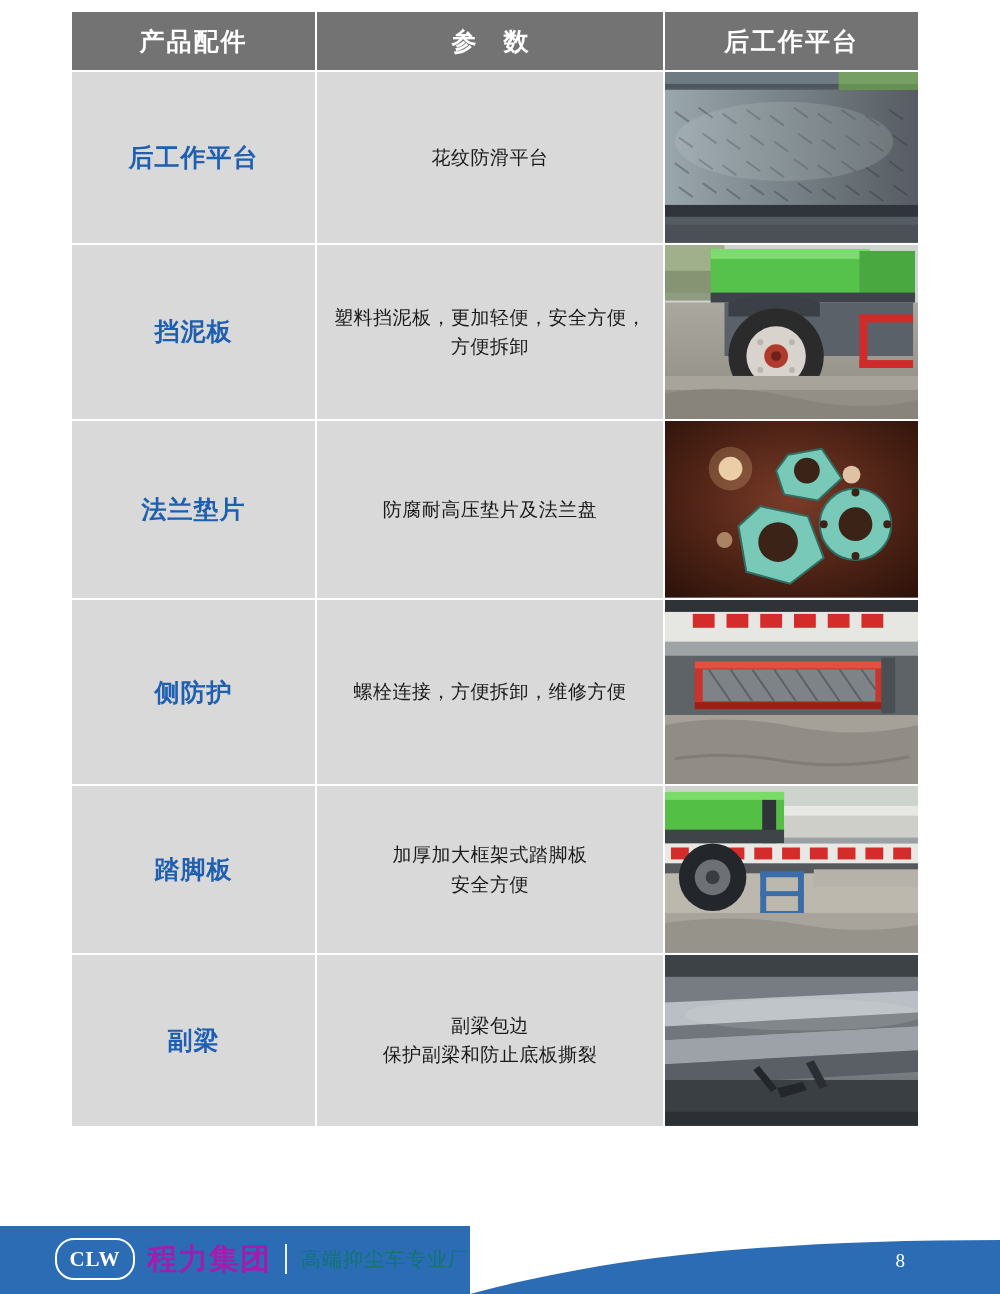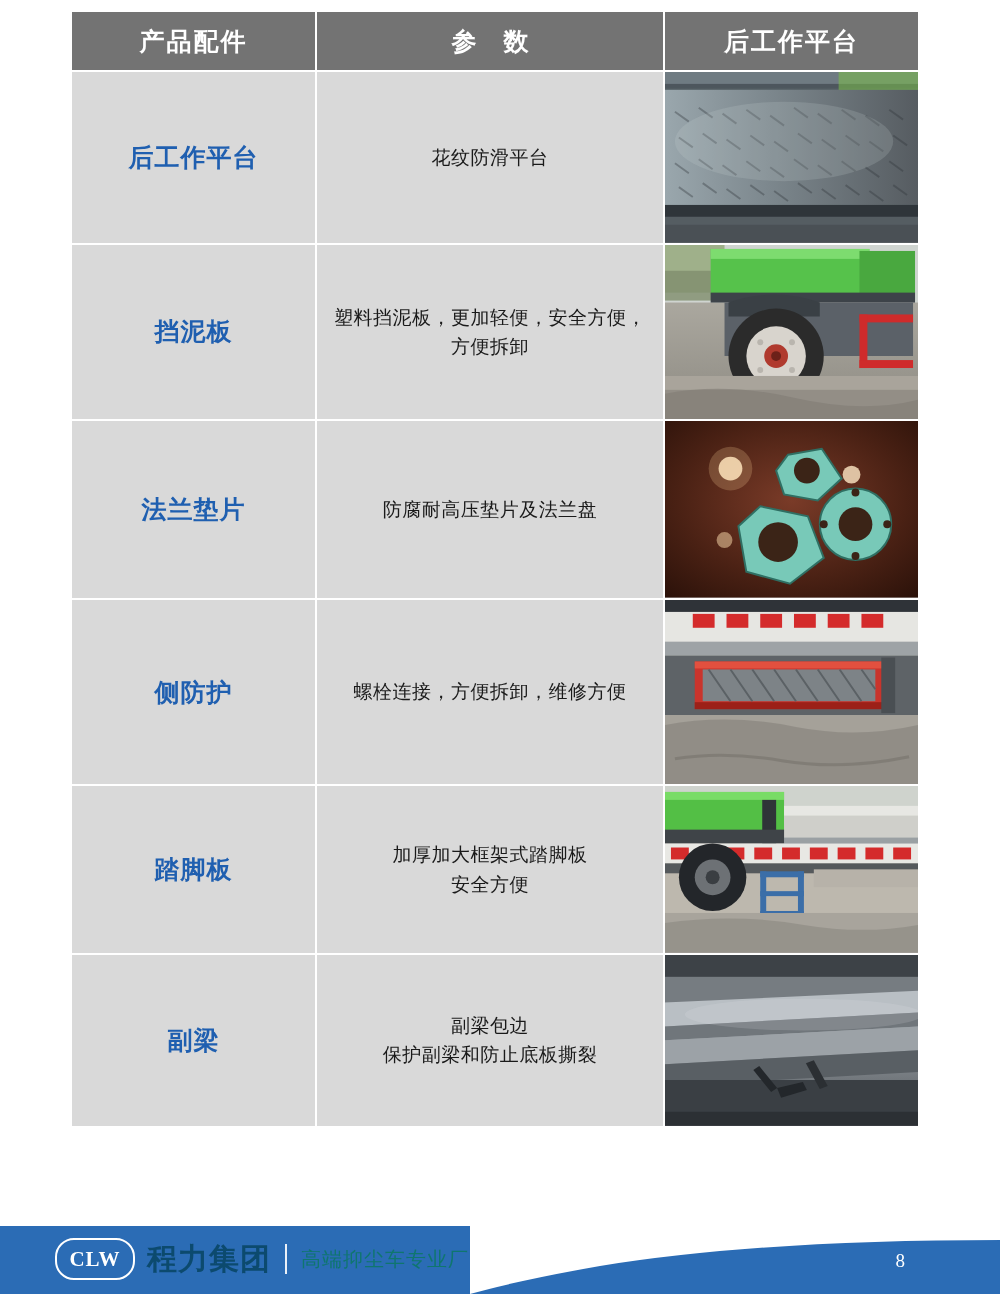--- a/index.html
+++ b/index.html
@@ -126,21 +126,21 @@
     display: flex;
     align-items: center;
     justify-content: center;
     color: #ffffff;
     font-size: 21px;
     font-weight: bold;
     font-family: "Liberation Serif", serif;
     letter-spacing: 1px;
   }
   .logo-cn {
-    color: #0c4a6e;
+    color: #a21caf;
     font-size: 30px;
     font-weight: bold;
     margin-left: 12px;
     letter-spacing: 1px;
   }
   .logo-divider {
     width: 2px;
     height: 30px;
     background: #ffffff;
     margin: 0 14px;

